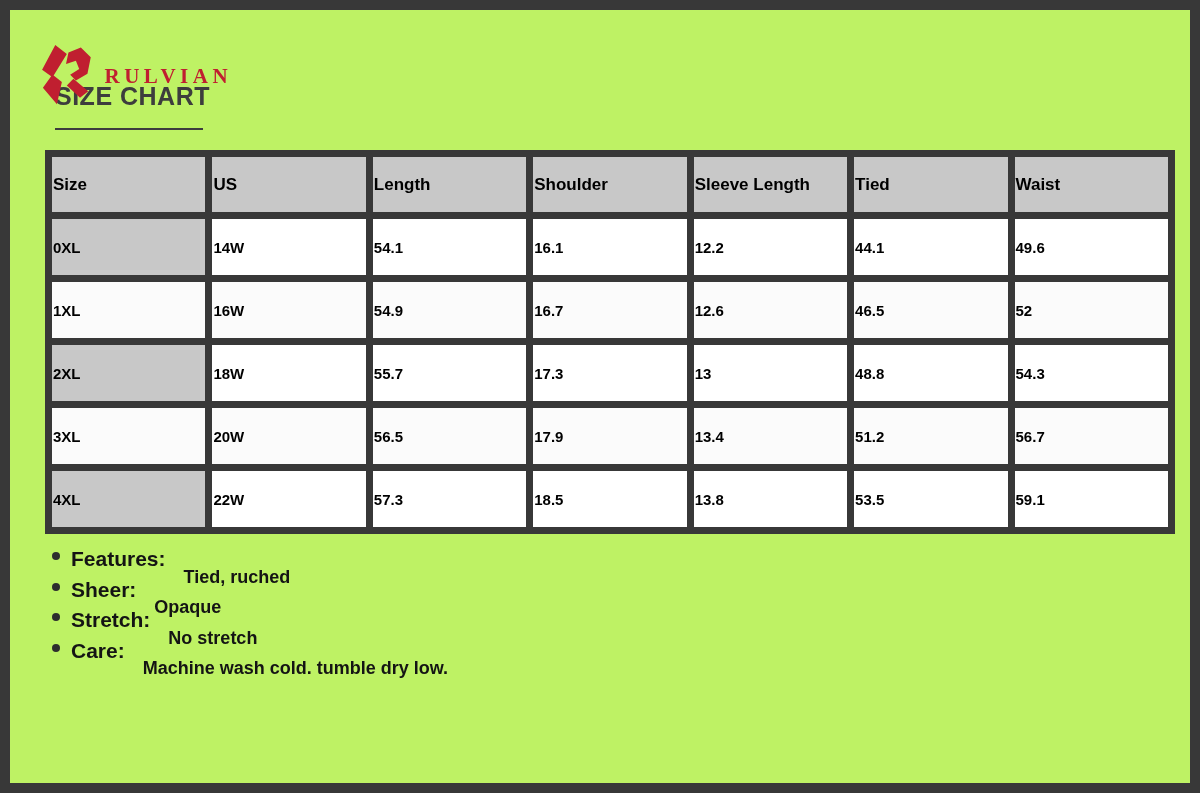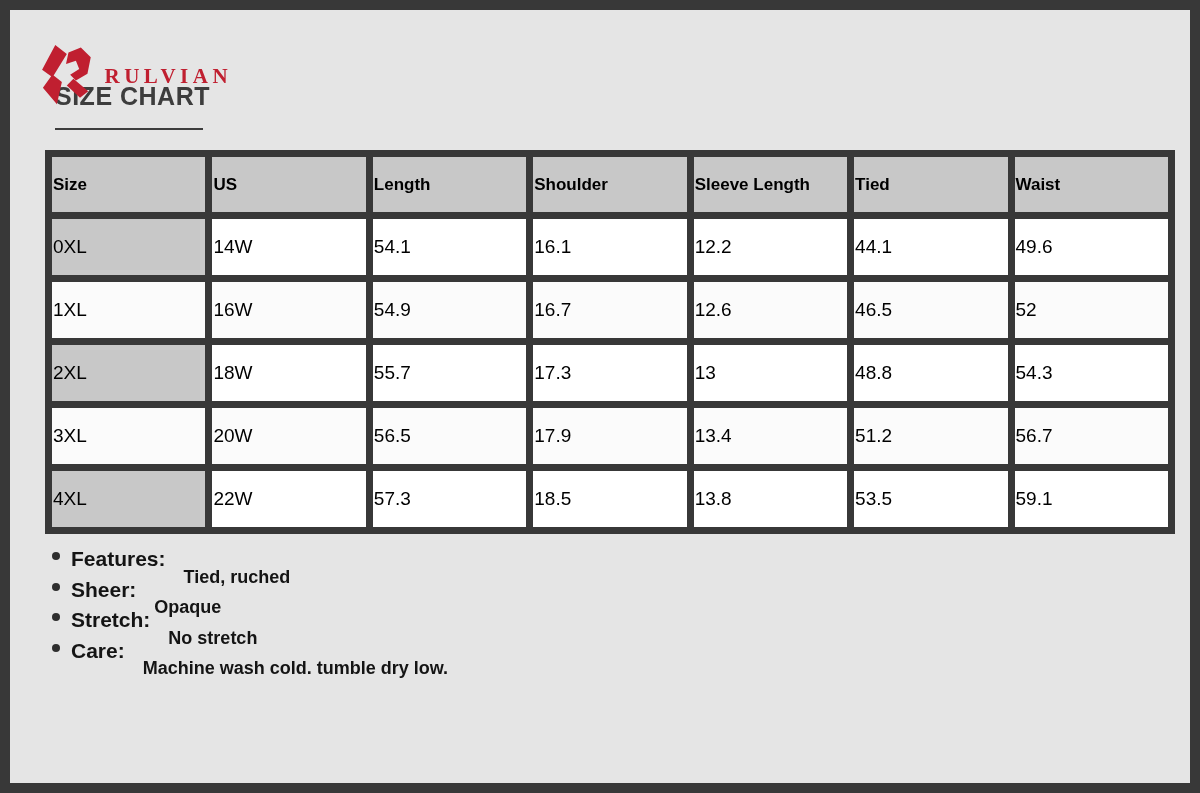--- a/index.html
+++ b/index.html
@@ -1,21 +1,21 @@
 <!DOCTYPE html>
 <html><head>
 <meta charset="utf-8">
 <style>
   html,body{margin:0;padding:0;background:#ffffff;}
   .page{
     position:relative;
     box-sizing:border-box;
     width:1200px;height:793px;
     border:10px solid #383838;
-    background:#e5e5e5;
+    background:#bef264;
     font-family:"Liberation Sans", sans-serif;
     overflow:hidden;
   }
   
   .title-block{position:absolute;left:45px;top:72px;}
   .page-title{
     margin:0;font-size:25px;font-weight:bold;color:#3d3d3d;letter-spacing:0.5px;
   }
   .title-underline{width:148px;height:2px;background:#3d3d3d;margin-top:17px;}
   
@@ -39,21 +39,21 @@
     border:7px solid #383838;
     text-align:left;vertical-align:middle;
     color:#000000;
   }
   .size-table th{
     height:53px;background:#c8c8c8;
     font-size:17px;font-weight:bold;
   }
   .size-table td{
     height:54px;background:#ffffff;
-    font-size:19px;font-weight:normal;
+    font-size:15px;font-weight:bold;
   }
   .size-table tr:nth-child(even) td{background:#fbfbfb;}
   .size-table td.size-col{background:#c8c8c8;}
   
   .details{position:absolute;left:42px;top:534px;}
   .detail-item{display:flex;align-items:center;height:30.5px;}
   .bullet-dot{
     width:8px;height:8px;border-radius:50%;background:#2e2e2e;
     margin-right:11px;flex:0 0 auto;align-self:flex-start;margin-top:8px;
   }

